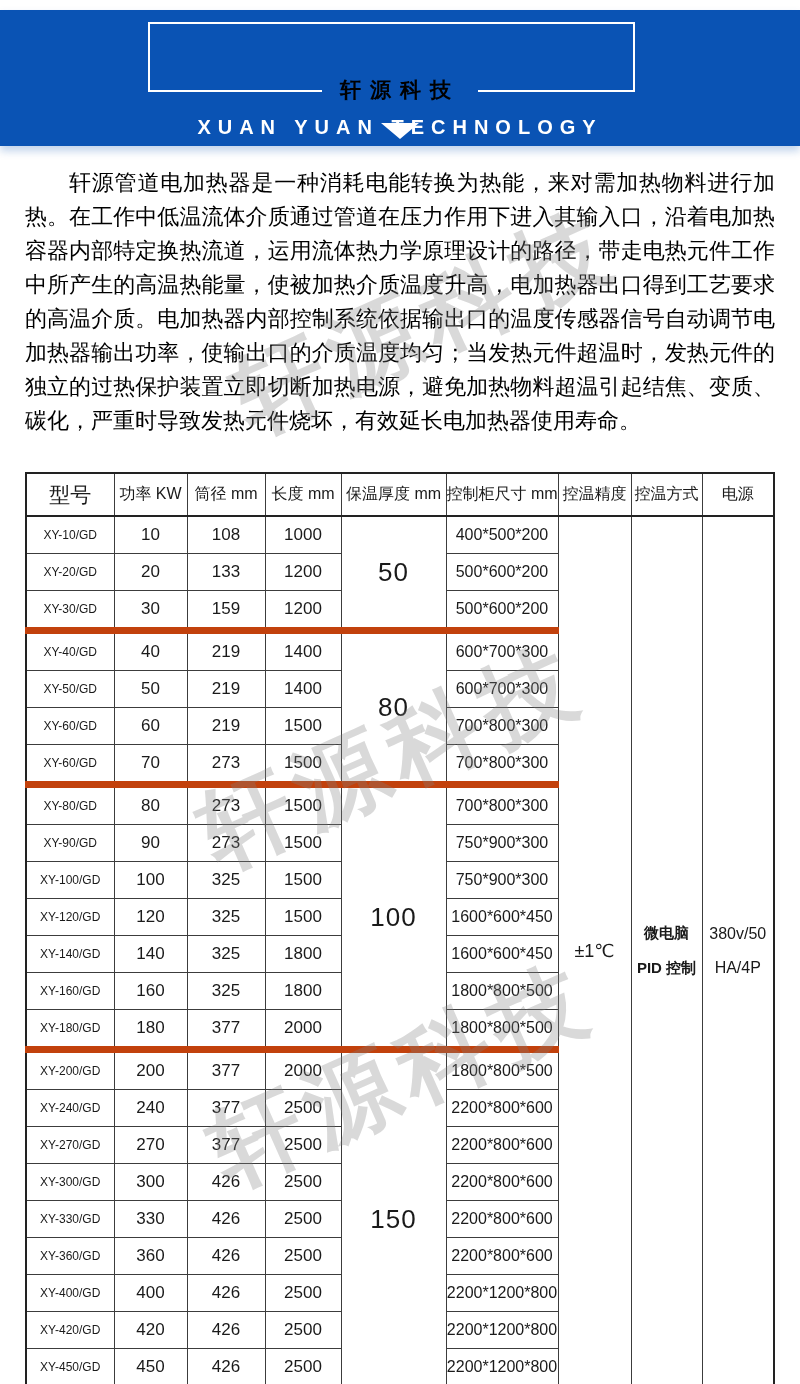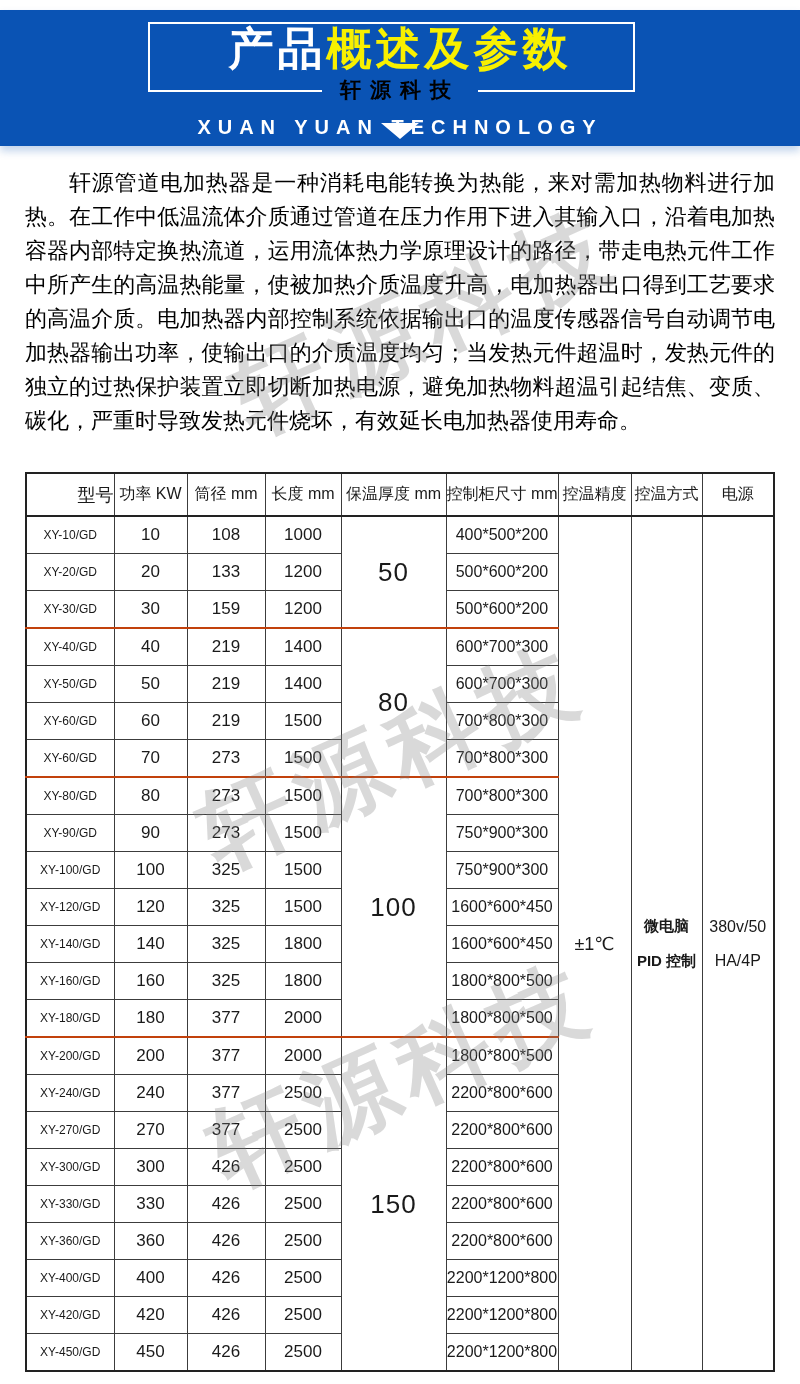--- a/index.html
+++ b/index.html
@@ -49,50 +49,49 @@
   
   .spec-table{
     width:748px;margin:0 auto;border-collapse:collapse;table-layout:fixed;
     border:2px solid #222;
   }
   .spec-table th,.spec-table td{
     border:1px solid #3c3c3c;text-align:center;vertical-align:middle;
     padding:0;color:#1a1a1a;overflow:hidden;white-space:nowrap;
   }
   .spec-table thead th{height:41px;font-size:16px;font-weight:500;}
-  .spec-table thead th.model-h{font-size:18px;text-align:right;}
+  .spec-table thead th.model-h{font-size:21px;}
   .spec-table tbody td{height:36px;font-size:17px;font-weight:400;}
   .spec-table tbody td.c-model{font-size:12px;}
   .spec-table tbody td.c-cab{font-size:16px;}
   .spec-table tbody td.c-ins{font-size:26px;letter-spacing:1px;}
   .spec-table tbody td.c-prec{font-size:18px;}
   .spec-table tbody td.c-method{font-size:15px;font-weight:bold;}
   .spec-table tbody td.c-supply{font-size:16px;}
-  .spec-table tbody tr.group-start td{border-top:2px solid #c2410c;}
+  .spec-table tbody tr.group-start td{border-top:7px solid #c2410c;}
   .spec-table thead tr th{border-bottom:2px solid #222;}
   .mline + .mline{margin-top:16px;}
   
   .watermark{
     position:absolute;z-index:5;pointer-events:none;white-space:nowrap;
     font-size:92px;font-weight:700;letter-spacing:10px;
     color:rgba(128,128,128,0.30);
     transform:translate(-50%,-50%) rotate(-24deg);
   }
   .w1{left:425px;top:322px;}
   .w2{left:392px;top:757px;}
   .w3{left:402px;top:1075px;}
 </style>
 </head>
 <body>
 
 <div class="page">
 
   <header class="banner">
     <div class="banner-box"></div>
-    <h1 class="banner-title"><span class="t-white">产品</span><span class="t-yellow">概述及参数</span></h1>
     <div class="banner-cn"><span>轩源科技</span></div>
     <div class="banner-en">XUAN YUAN    TECHNOLOGY</div>
     <div class="banner-arrow"></div>
   </header>
 
   <p class="intro">轩源管道电加热器是一种消耗电能转换为热能，来对需加热物料进行加热。在工作中低温流体介质通过管道在压力作用下进入其输入口，沿着电加热容器内部特定换热流道，运用流体热力学原理设计的路径，带走电热元件工作中所产生的高温热能量，使被加热介质温度升高，电加热器出口得到工艺要求的高温介质。电加热器内部控制系统依据输出口的温度传感器信号自动调节电加热器输出功率，使输出口的介质温度均匀；当发热元件超温时，发热元件的独立的过热保护装置立即切断加热电源，避免加热物料超温引起结焦、变质、碳化，严重时导致发热元件烧坏，有效延长电加热器使用寿命。</p>
 
   <table class="spec-table">
     <colgroup>
       <col style="width:88px">

